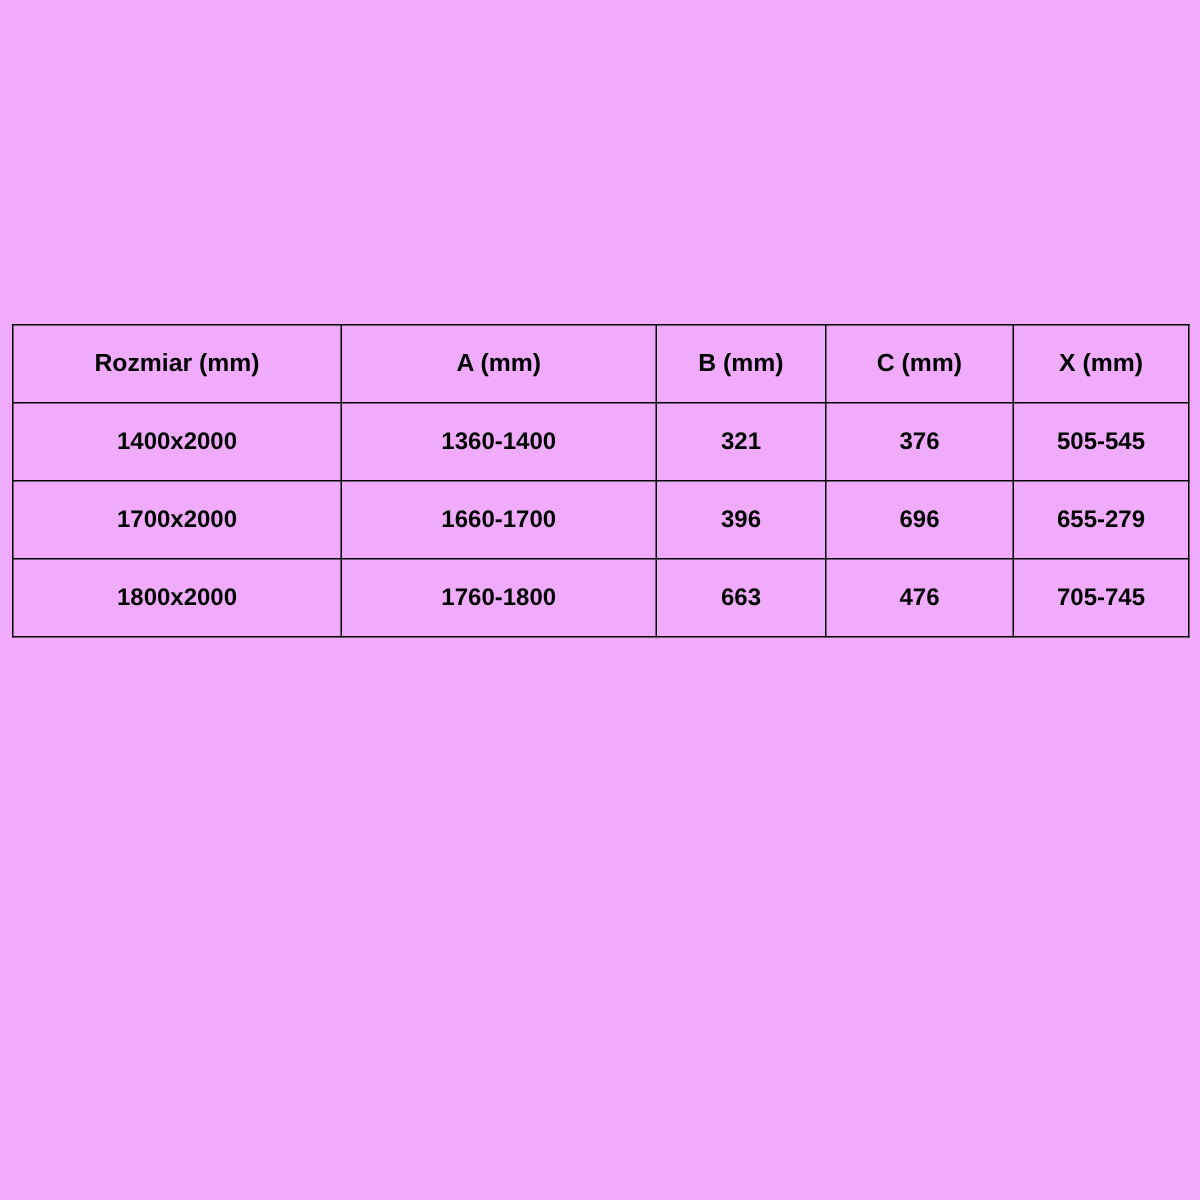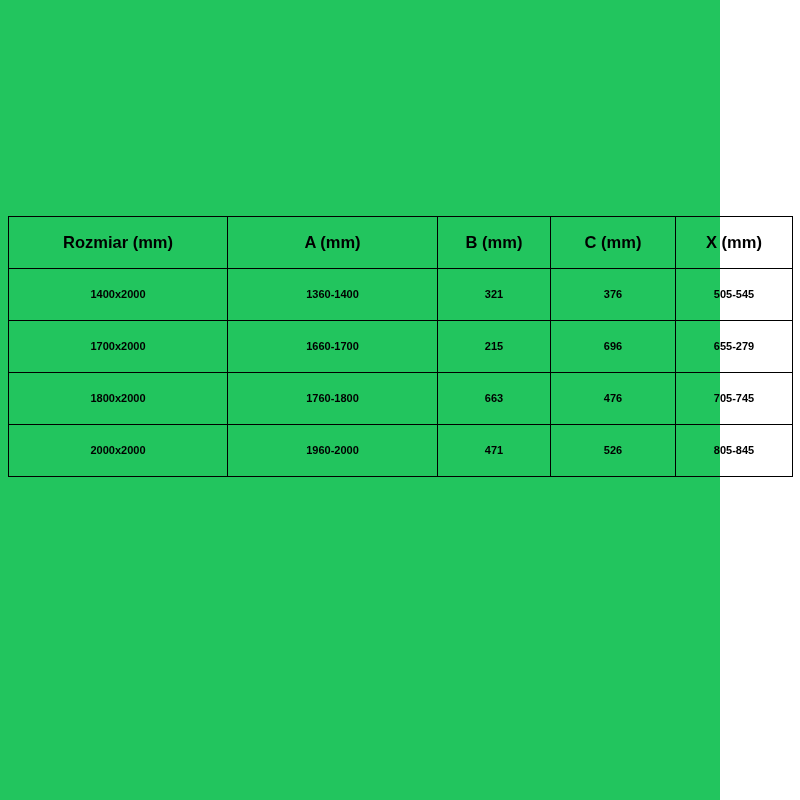--- a/index.html
+++ b/index.html
@@ -9,42 +9,42 @@
   body {
     width: 800px;
     height: 800px;
     background: #ffffff;
     font-family: "Liberation Sans", sans-serif;
     color: #000000;
     overflow: hidden;
   }
   .page {
     position: relative;
-    width: 720px;
+    width: 800px;
     height: 800px;
-    background: #22c55e;
+    background: #f0abfc;
   }
   .table-wrap {
     position: absolute;
     left: 8px;
     top: 216px;
     width: 784px;
   }
   table.size-table {
     border-collapse: collapse;
     table-layout: fixed;
     width: 784px;
   }
   table.size-table td,
   table.size-table th {
     border: 1px solid #000000;
     text-align: center;
     vertical-align: middle;
     font-weight: bold;
-    font-size: 11px;
+    font-size: 16px;
     color: #000000;
     padding: 0;
     height: 51px;
     line-height: 51px;
     white-space: nowrap;
   }
   table.size-table th {
     font-size: 16.5px;
   }
   .col-0 { width: 219px; }
@@ -79,34 +79,27 @@
         <tr>
           <td>1400x2000</td>
           <td>1360-1400</td>
           <td>321</td>
           <td>376</td>
           <td>505-545</td>
         </tr>
         <tr>
           <td>1700x2000</td>
           <td>1660-1700</td>
-          <td>215</td>
+          <td>396</td>
           <td>696</td>
           <td>655-279</td>
         </tr>
         <tr>
           <td>1800x2000</td>
           <td>1760-1800</td>
           <td>663</td>
           <td>476</td>
           <td>705-745</td>
         </tr>
-        <tr>
-          <td>2000x2000</td>
-          <td>1960-2000</td>
-          <td>471</td>
-          <td>526</td>
-          <td>805-845</td>
-        </tr>
       </tbody>
     </table>
   </div>
 </div>
 
 </body></html>

